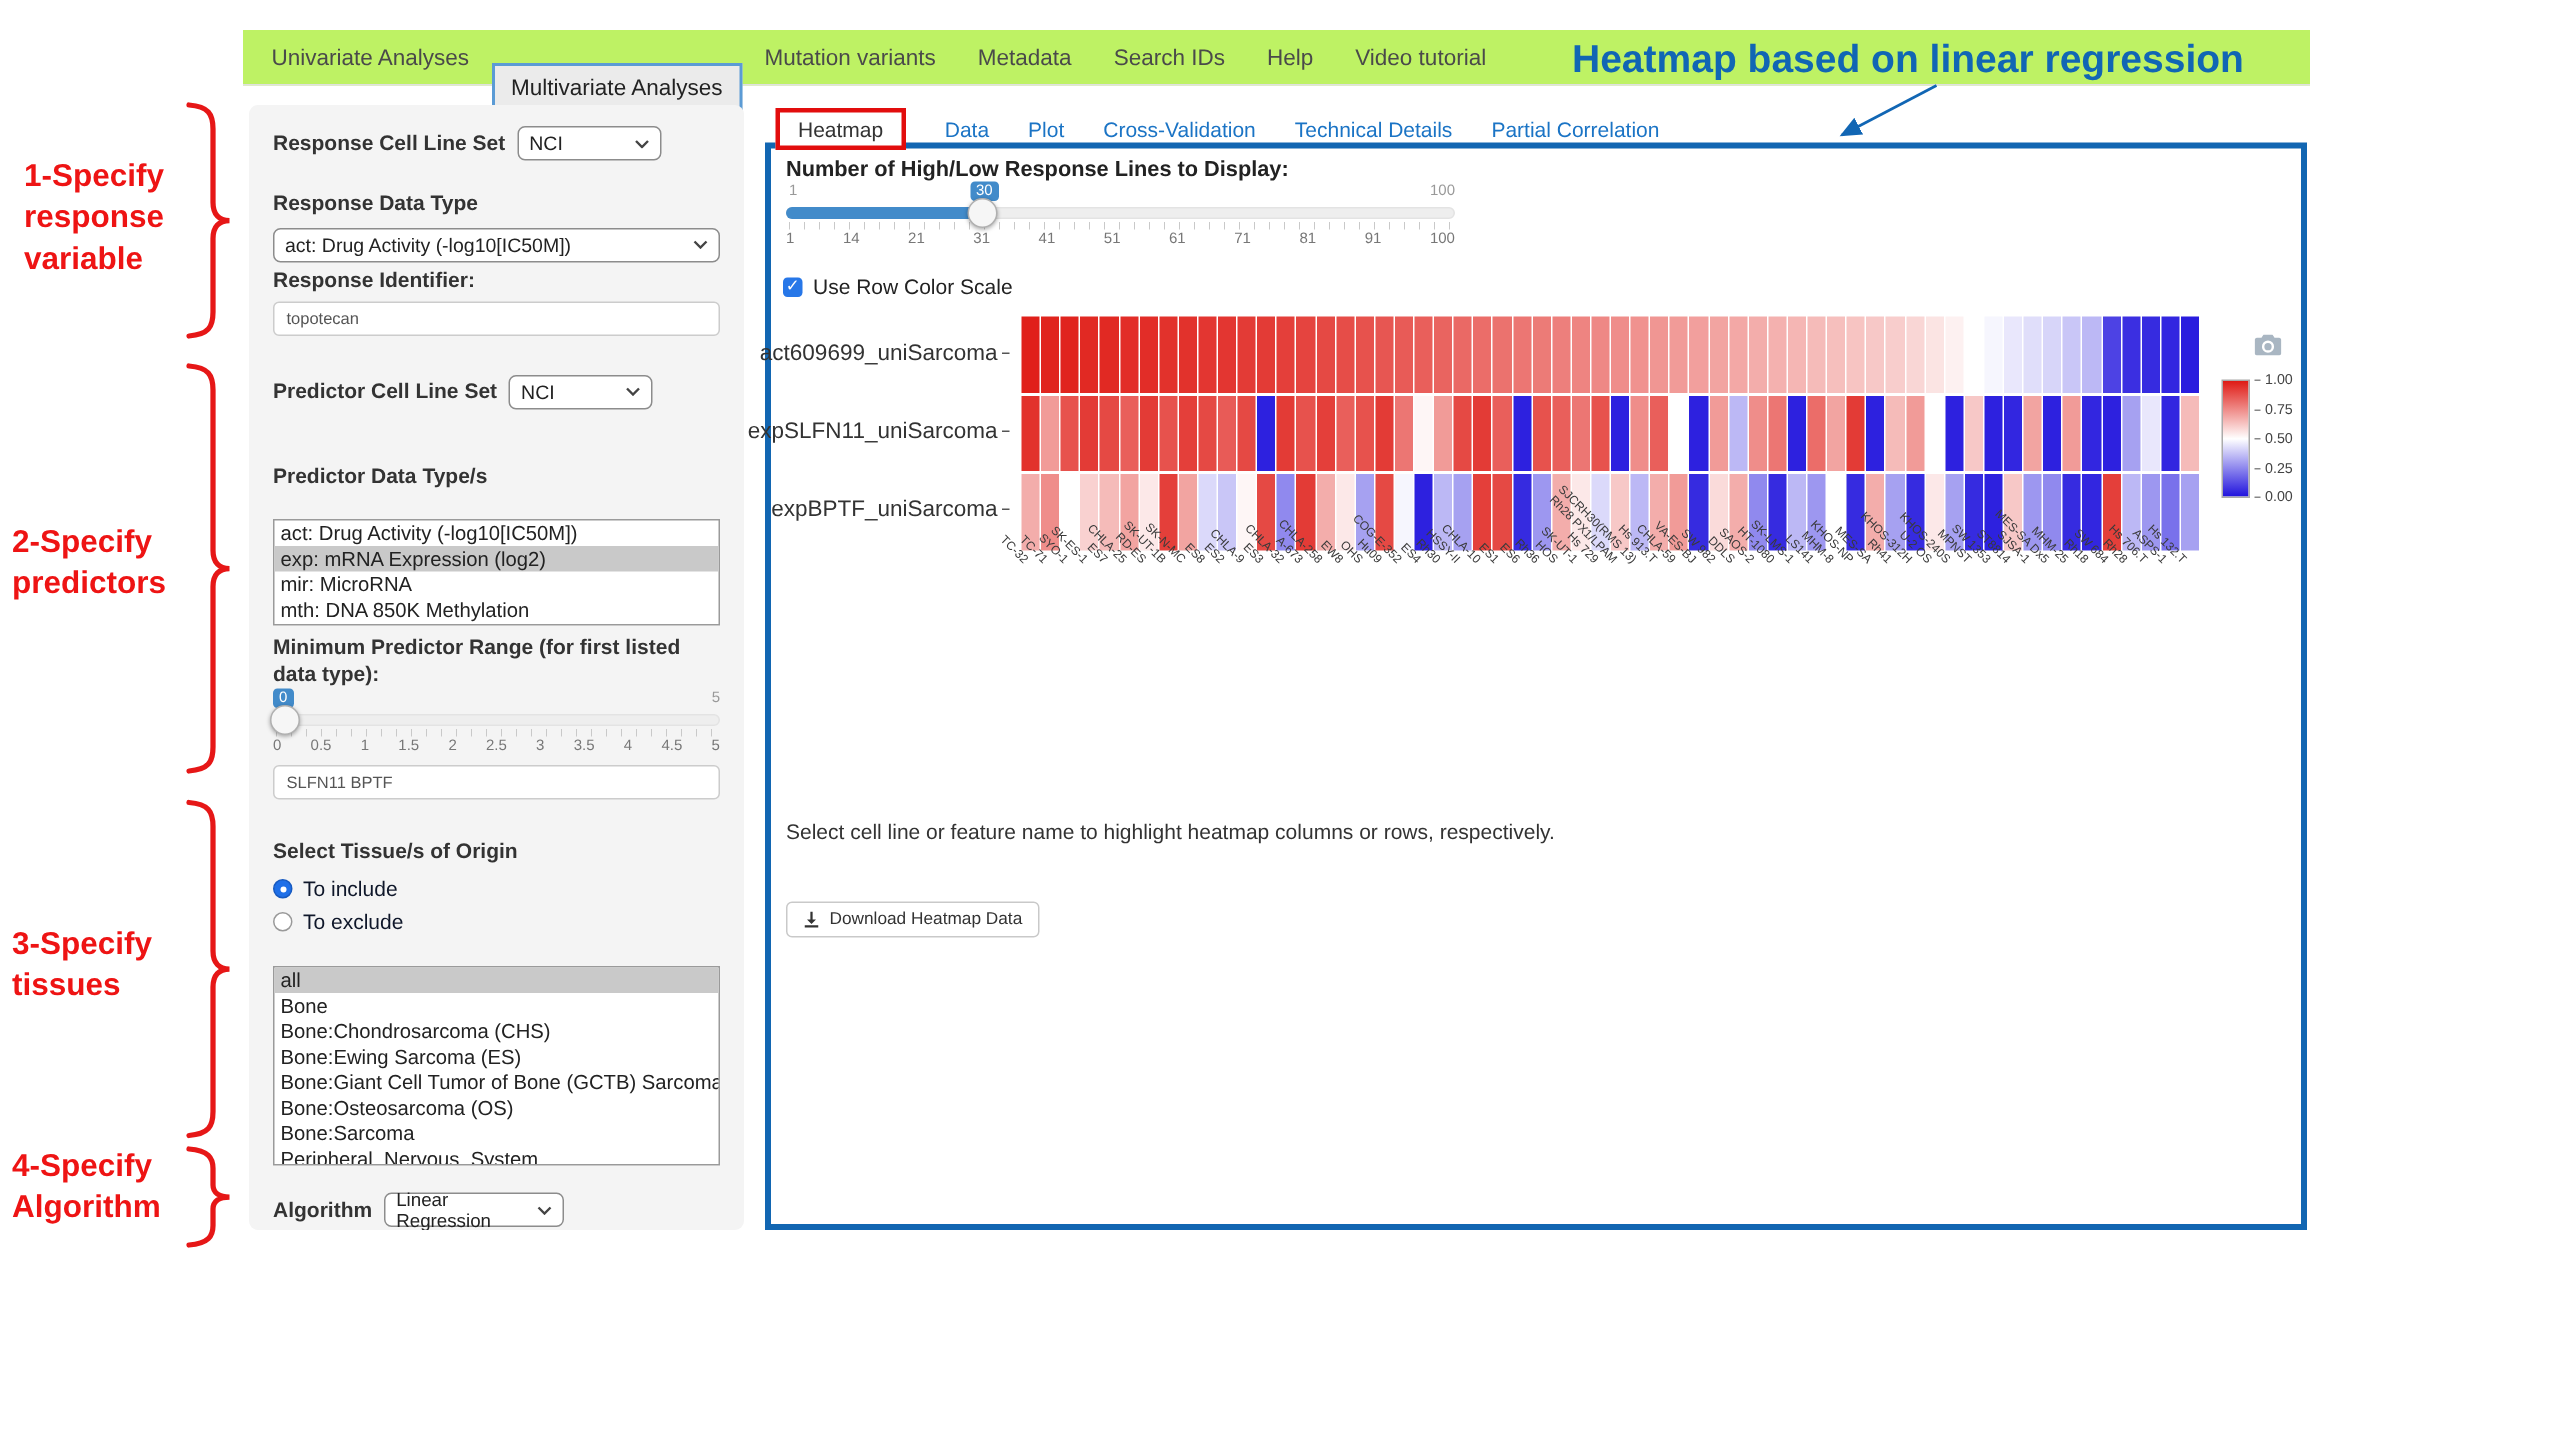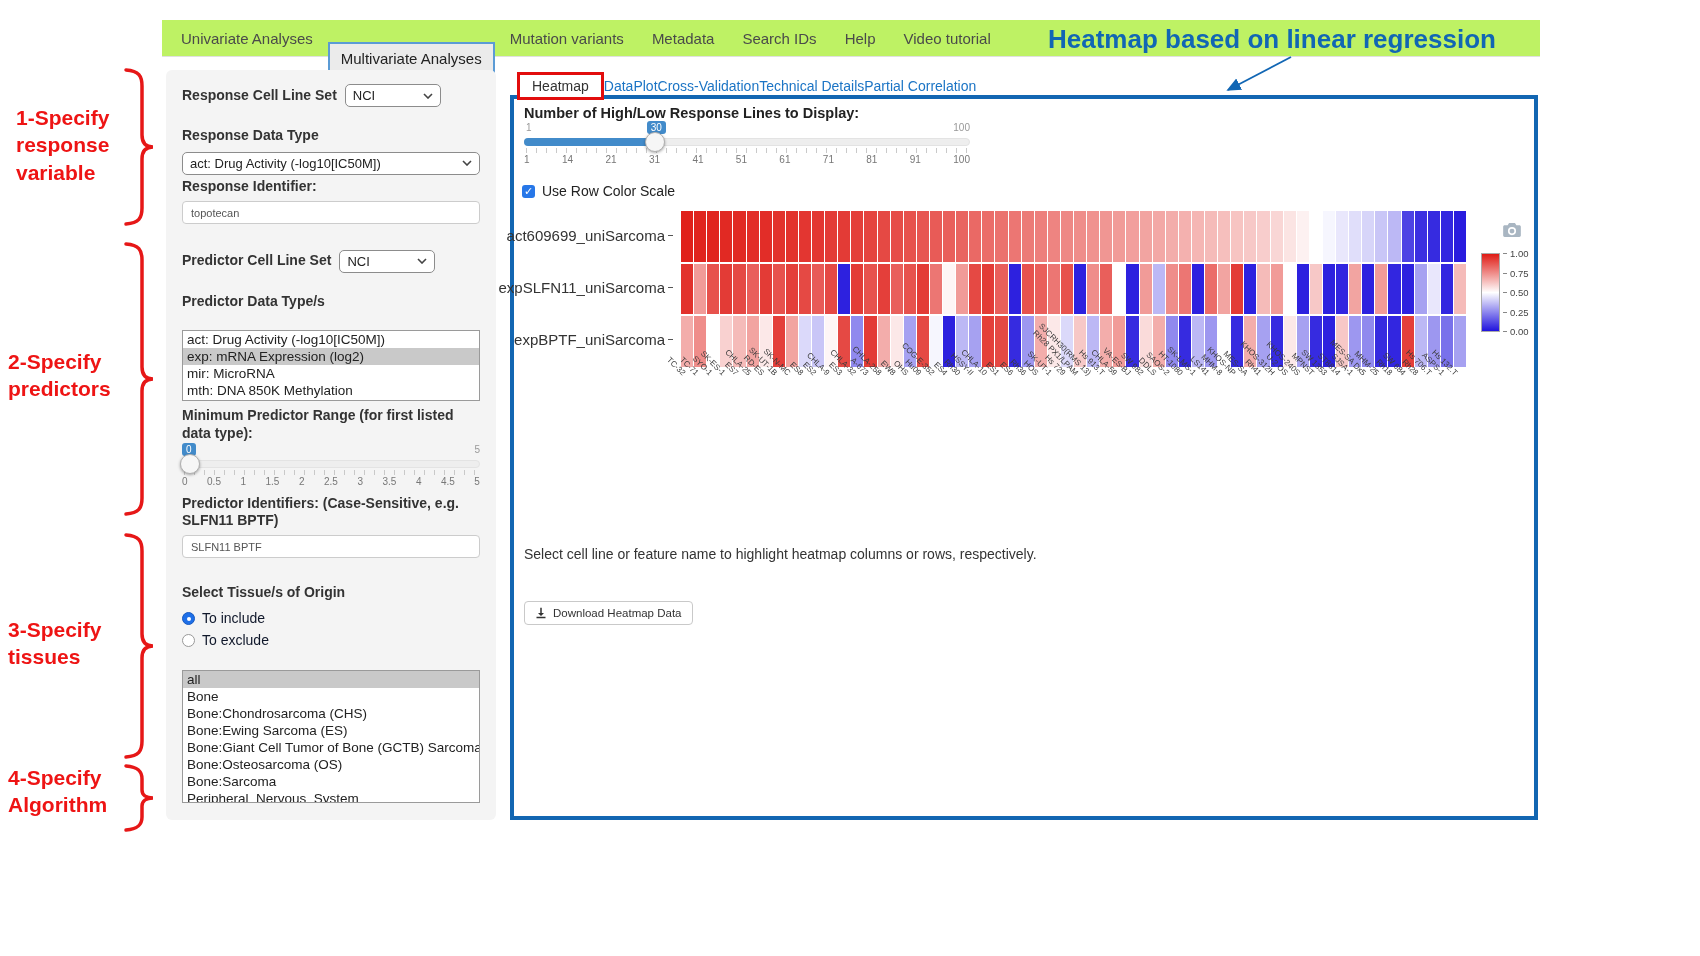--- a/index.html
+++ b/index.html
@@ -55,21 +55,21 @@
              border:1px solid #e3e3e3;border-radius:4px;box-sizing:border-box;}
   .irs-fill{position:absolute;top:17px;left:0;height:8px;background:#428bca;border-radius:4px 0 0 4px;}
   .irs-handle{position:absolute;top:11px;width:20px;height:20px;border-radius:50%;background:#f6f6f6;
               border:1px solid #b0b0b0;box-shadow:0 1px 3px rgba(0,0,0,.35);z-index:3;box-sizing:border-box;}
   .tickstrip{position:absolute;top:27px;left:2px;right:2px;height:5px;
              background:repeating-linear-gradient(to right,#c9c9c9 0 1px,transparent 1px 10px);}
   .irs-ticks{position:absolute;top:33px;left:0;right:0;display:flex;justify-content:space-between;
              font-size:10px;color:#777;}
 
   
-  .tabs{position:absolute;left:517px;top:72px;display:flex;align-items:center;font-size:14px;z-index:4;}
+  .tabs{position:absolute;left:517px;top:72px;display:flex;align-items:center;gap:26px;font-size:14px;z-index:4;}
   .tab{color:#1b74c5;white-space:nowrap;}
   .tab-active{color:#333;border:3px solid #e20d0d;padding:3px 12px;background:#fff;}
   .main-panel{position:absolute;left:510px;top:95px;width:1028px;height:725px;border:4px solid #1266b2;
               box-sizing:border-box;background:#fff;}
   .np-label{position:absolute;left:10px;top:6px;font-weight:bold;font-size:14.5px;color:#222;}
   #main-slider{position:absolute;left:10px;top:22px;width:446px;}
   .checkbox-row{position:absolute;left:8px;top:84px;display:flex;align-items:center;gap:7px;}
   .checkbox{width:13px;height:13px;background:#2777e8;border-radius:3px;color:#fff;font-size:11px;
             line-height:13px;text-align:center;}
   .checkbox-label{font-size:14px;color:#222;}
@@ -157,21 +157,21 @@
     <div class="flabel" style="margin-bottom:2px;">Response Data Type</div>
     <div class="fake-select sel-full" style="margin-bottom:3px;">
       <span>act: Drug Activity (-log10[IC50M])</span>
       <svg class="chev" width="10" height="6" viewBox="0 0 10 6">
           <path d="M1 1l4 4 4-4" stroke="#444" stroke-width="1.6" fill="none"></path>
         </svg>
     </div>
     <div class="flabel">Response Identifier:</div>
     <div class="text-input" style="margin-top:5px;margin-bottom:26px;">topotecan</div>
 
-    <div class="inline-row" style="margin-bottom:20px;">
+    <div class="inline-row" style="margin-bottom:36px;">
       <span class="flabel">Predictor Cell Line Set</span>
       <div class="fake-select sel-nci">
         <span>NCI</span>
         <svg class="chev" width="10" height="6" viewBox="0 0 10 6">
             <path d="M1 1l4 4 4-4" stroke="#444" stroke-width="1.6" fill="none"></path>
           </svg>
       </div>
     </div>
 
     <div class="flabel" style="margin-bottom:19px;">Predictor Data Type/s</div>
@@ -198,21 +198,20 @@
           <span>2</span>
           <span>2.5</span>
           <span>3</span>
           <span>3.5</span>
           <span>4</span>
           <span>4.5</span>
           <span>5</span>
         </div>
     </div>
 
-    <div class="flabel" style="margin-top:6px;">Predictor Identifiers: (Case-Sensitive, e.g. SLFN11 BPTF)</div>
     <div class="text-input" style="margin-top:5px;margin-bottom:26px;">SLFN11 BPTF</div>
 
     <div class="flabel" style="margin-bottom:8px;">Select Tissue/s of Origin</div>
     <div class="radio-row">
       <span class="radio on"></span>
       <span>To include</span>
     </div>
     <div class="radio-row">
       <span class="radio off"></span>
       <span>To exclude</span>

